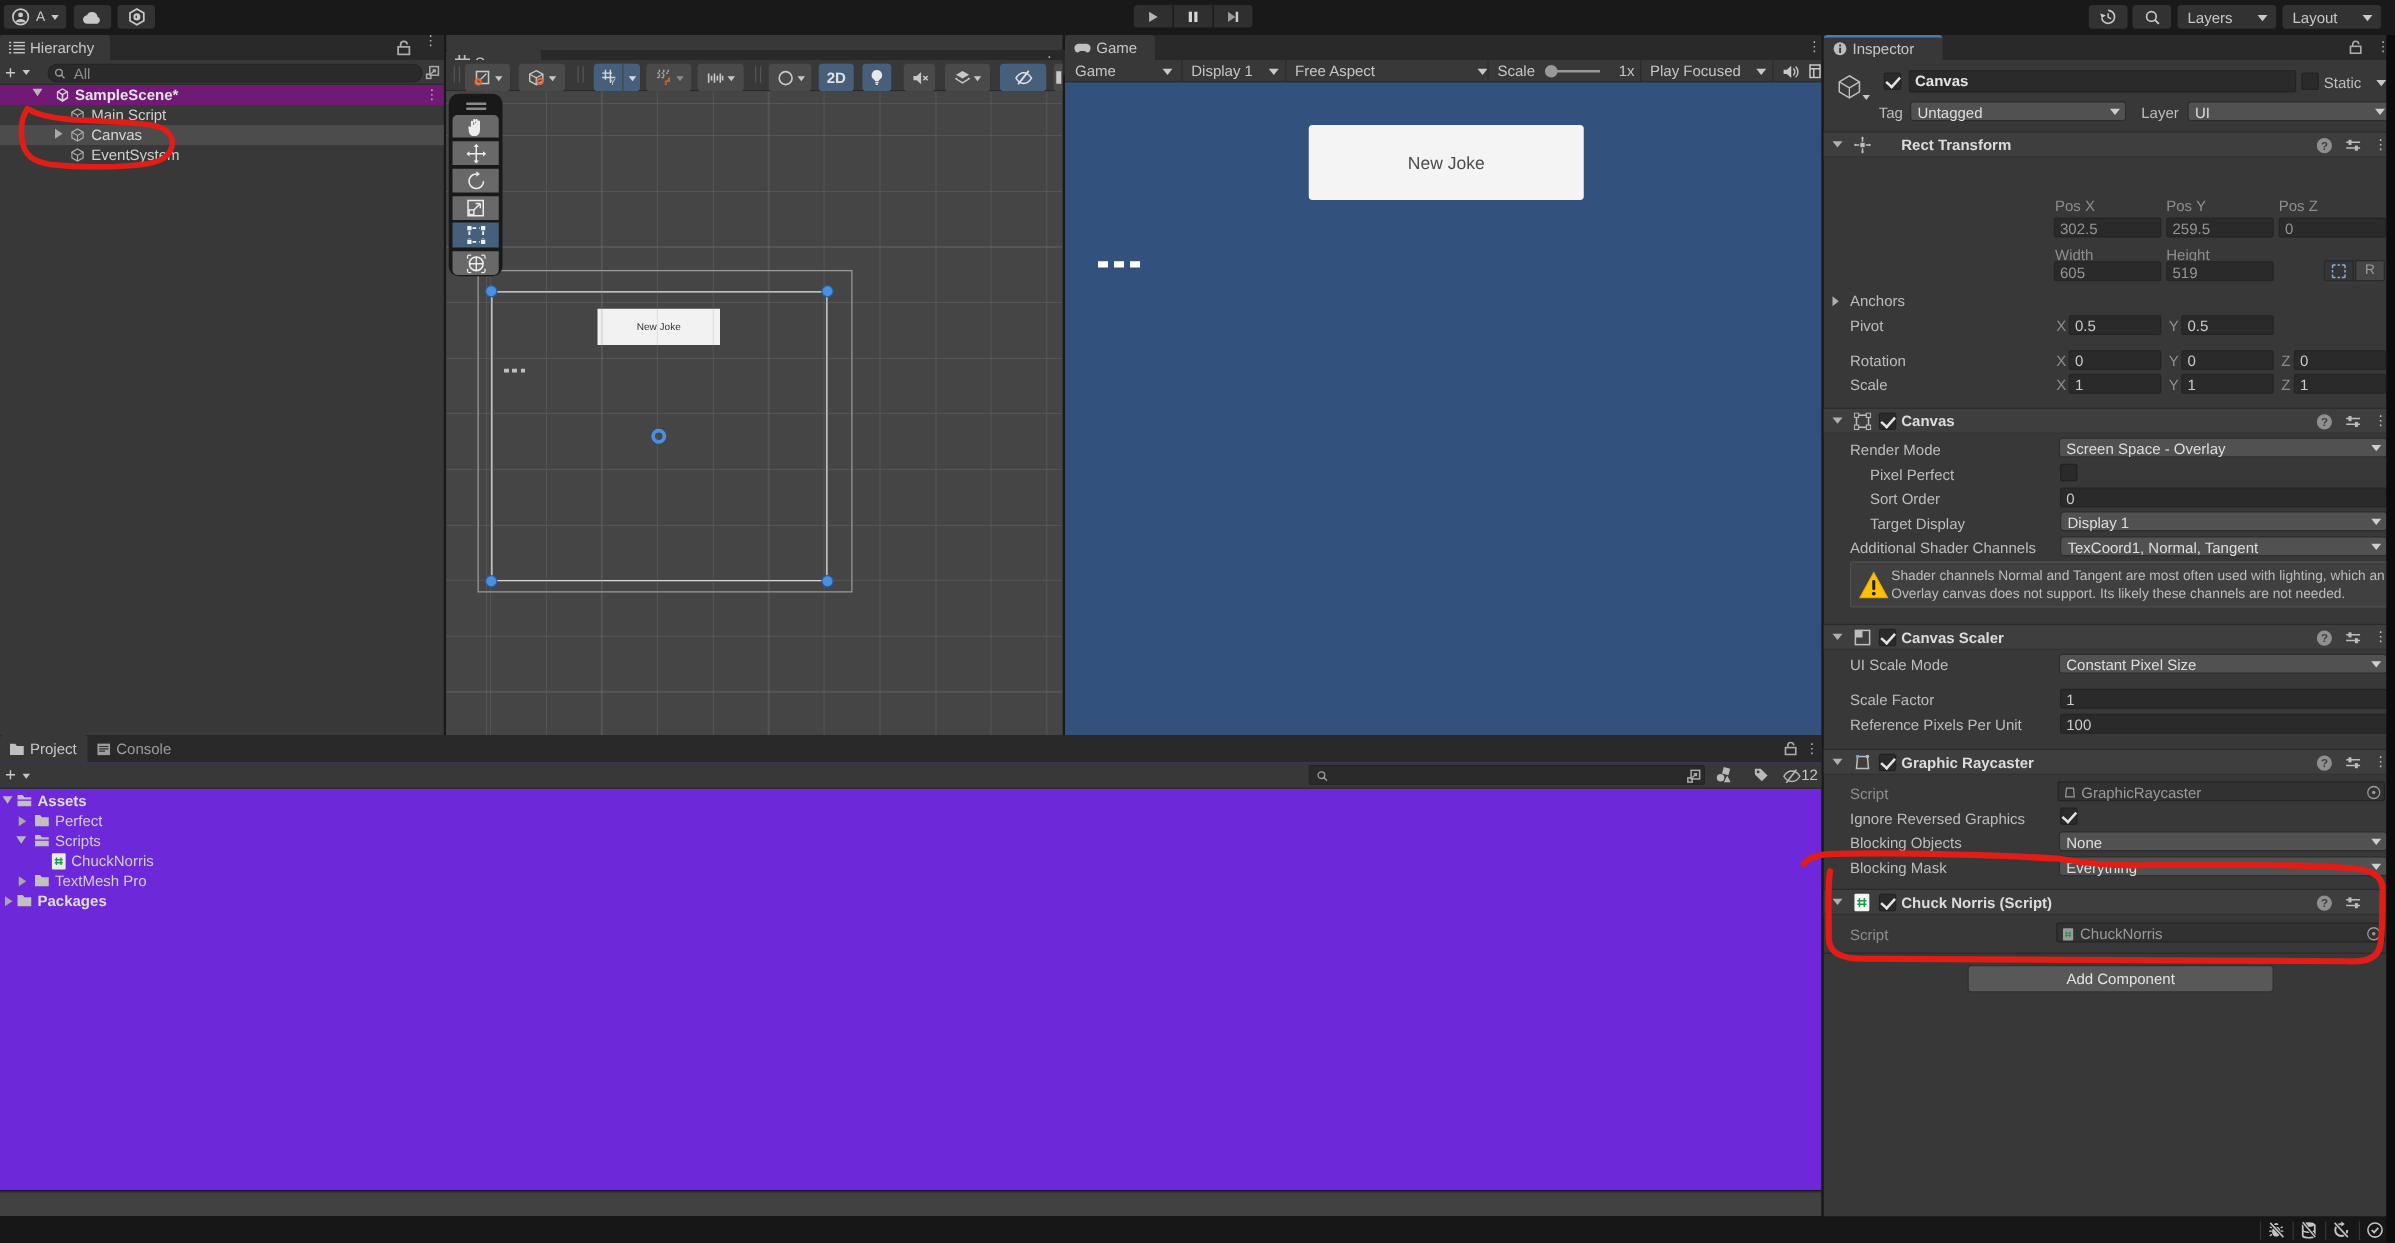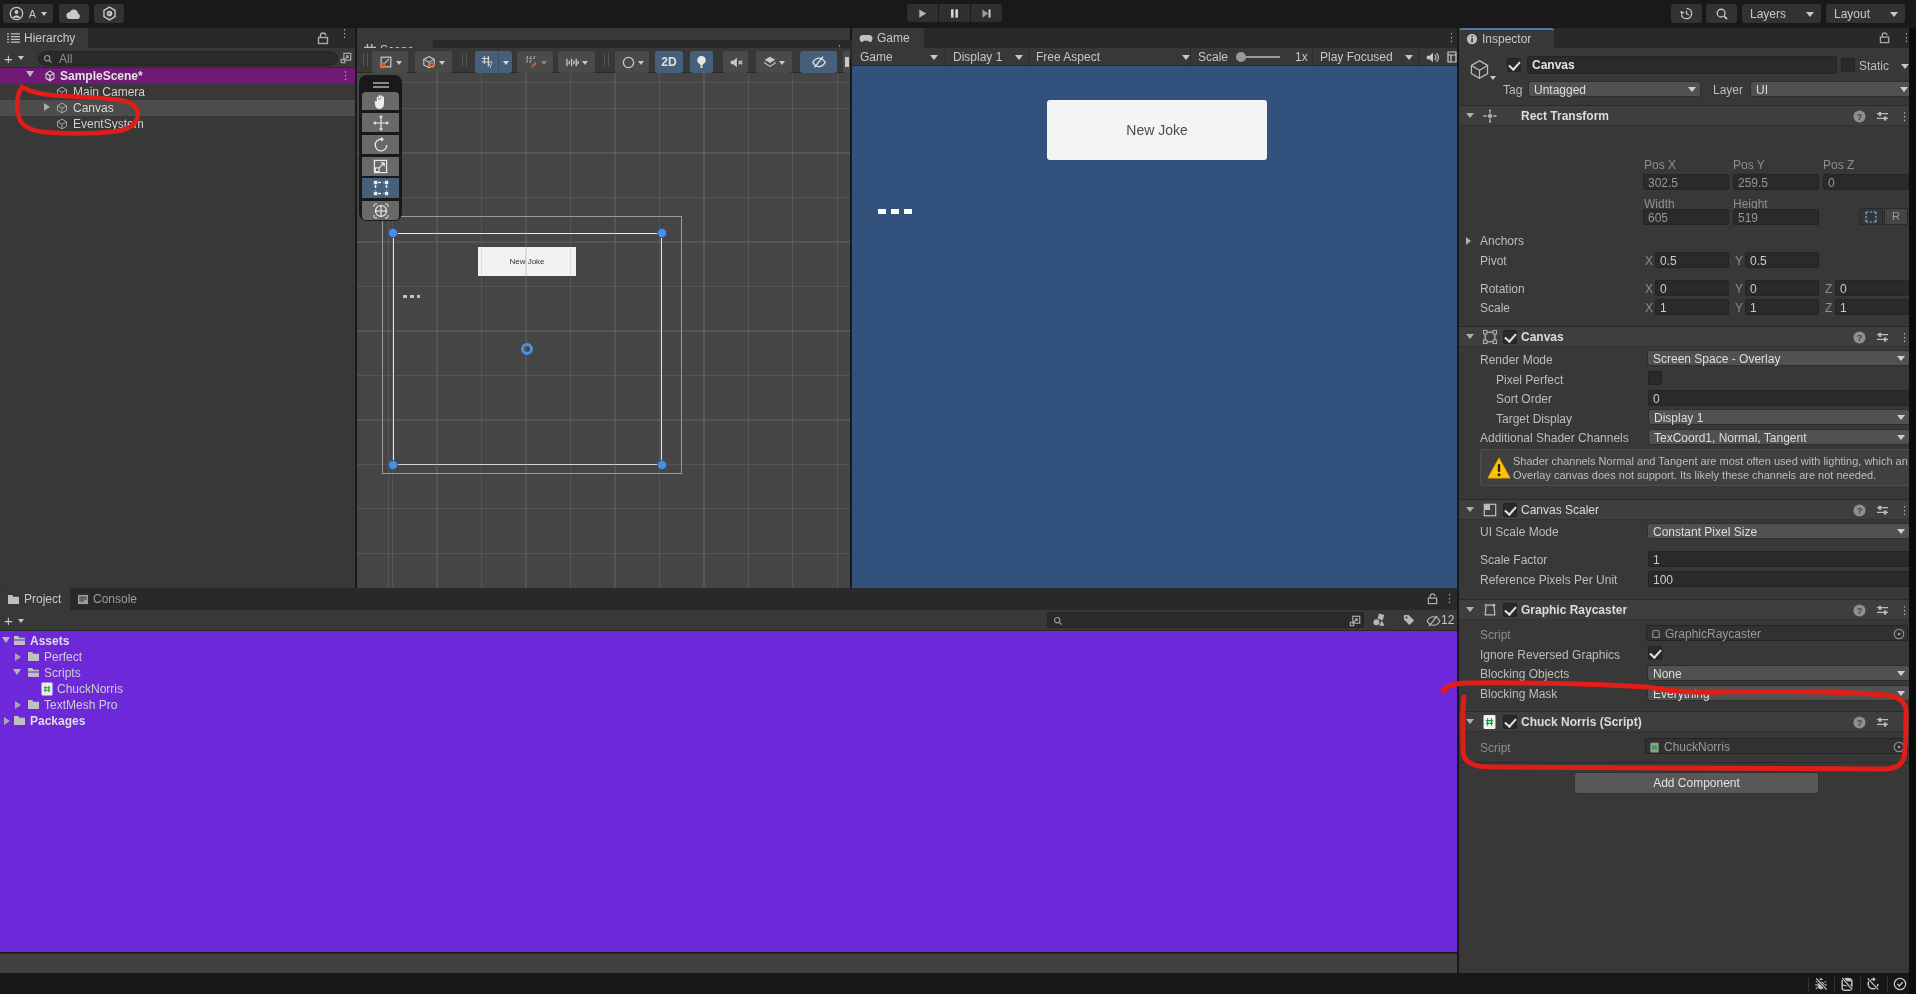--- a/index.html
+++ b/index.html
@@ -123,21 +123,21 @@
         <path fill="#d0d0d0" d="M12 1 21 6.5v11L12 23 3 17.5v-11zm0 2.3L6.6 6.6 12 9.9l5.4-3.3zM5 8.4v6.9l5.6 3.4V11.8zm14 0-5.6 3.4v6.9L19 15.3z"></path>
       </svg>
     <span class="abs" style="left:60px;top:1px;color:#e2e2e2;font-weight:bold">SampleScene*</span>
     <span class="abs" style="left:340px;top:1px;color:#b5b5b5;font-size:11px">⋮</span>
   </div>
   <div class="abs" style="left:0;top:56px;width:355px;height:16px">
     <svg class="abs" style="left:56px;top:2px" width="12" height="12" viewBox="0 0 16 16">
         <path d="M8 1.5 14 5v6L8 14.5 2 11V5z" fill="none" stroke="#aeaeae" stroke-width="1.2"></path>
         <path d="M2 5l6 3.4L14 5M8 8.4v6" fill="none" stroke="#aeaeae" stroke-width="1.2"></path>
       </svg>
-    <span class="abs" style="left:73px;top:1px;color:#cfcfcf">Main Camera</span>
+    <span class="abs" style="left:73px;top:1px;color:#cfcfcf">Main Script</span>
   </div>
   <div class="abs" style="left:0;top:72px;width:355px;height:16px;background:#4c4c4c">
     <span class="abs" style="left:44px;top:3px;width:0;height:0;border:4.5px solid transparent;border-left:6px solid #a8a8a8"></span>
     <svg class="abs" style="left:56px;top:2px" width="12" height="12" viewBox="0 0 16 16">
         <path d="M8 1.5 14 5v6L8 14.5 2 11V5z" fill="none" stroke="#aeaeae" stroke-width="1.2"></path>
         <path d="M2 5l6 3.4L14 5M8 8.4v6" fill="none" stroke="#aeaeae" stroke-width="1.2"></path>
       </svg>
     <span class="abs" style="left:73px;top:1px;color:#d6d6d6">Canvas</span>
   </div>
   <div class="abs" style="left:0;top:88px;width:355px;height:16px">
@@ -577,21 +577,21 @@
     <div class="abs" style="left:32px;top:4px;width:412px;color:#bdbdbd;font-size:11px;line-height:14px">Shader channels Normal and Tangent are most often used with lighting, which an<br>Overlay canvas does not support. Its likely these channels are not needed.</div>
   </div>
 
   <div class="hdr" style="left:0;top:471px;width:457px;height:21px">
     <span class="abs" style="left:7px;top:7px;width:0;height:0;border:4px solid transparent;border-top:5.5px solid #b0b0b0"></span>
     <svg class="abs" style="left:24px;top:3px" width="14" height="14" viewBox="0 0 16 16">
         <rect x="1.5" y="1.5" width="13" height="13" fill="none" stroke="#bdbdbd" stroke-width="1.4"></rect>
         <path d="M2 2h6v6H2z" fill="#bdbdbd"></path>
       </svg>
     <div class="chk on" style="left:44px;top:3px"></div>
-    <span class="abs" style="left:62px;top:3px;color:#dcdcdc;font-weight:normal">Canvas Scaler</span>
+    <span class="abs" style="left:62px;top:3px;color:#dcdcdc;font-weight:bold">Canvas Scaler</span>
     <div class="hicons" style="top:4px">
       <svg width="13" height="13" viewBox="0 0 14 14">
           <circle cx="7" cy="7" r="6.5" fill="#8f8f8f"></circle>
           <text x="4" y="10.5" font-size="10" font-weight="bold" fill="#3e3e3e" font-family="Liberation Sans">?</text>
         </svg>
       <svg width="13" height="13" viewBox="0 0 14 14">
           <path d="M1 4h12M1 9h12" stroke="#bdbdbd" stroke-width="1.3"></path>
           <rect x="3" y="2" width="2.6" height="4.4" fill="#bdbdbd"></rect>
           <rect x="8.5" y="7" width="2.6" height="4.4" fill="#bdbdbd"></rect>
         </svg>

